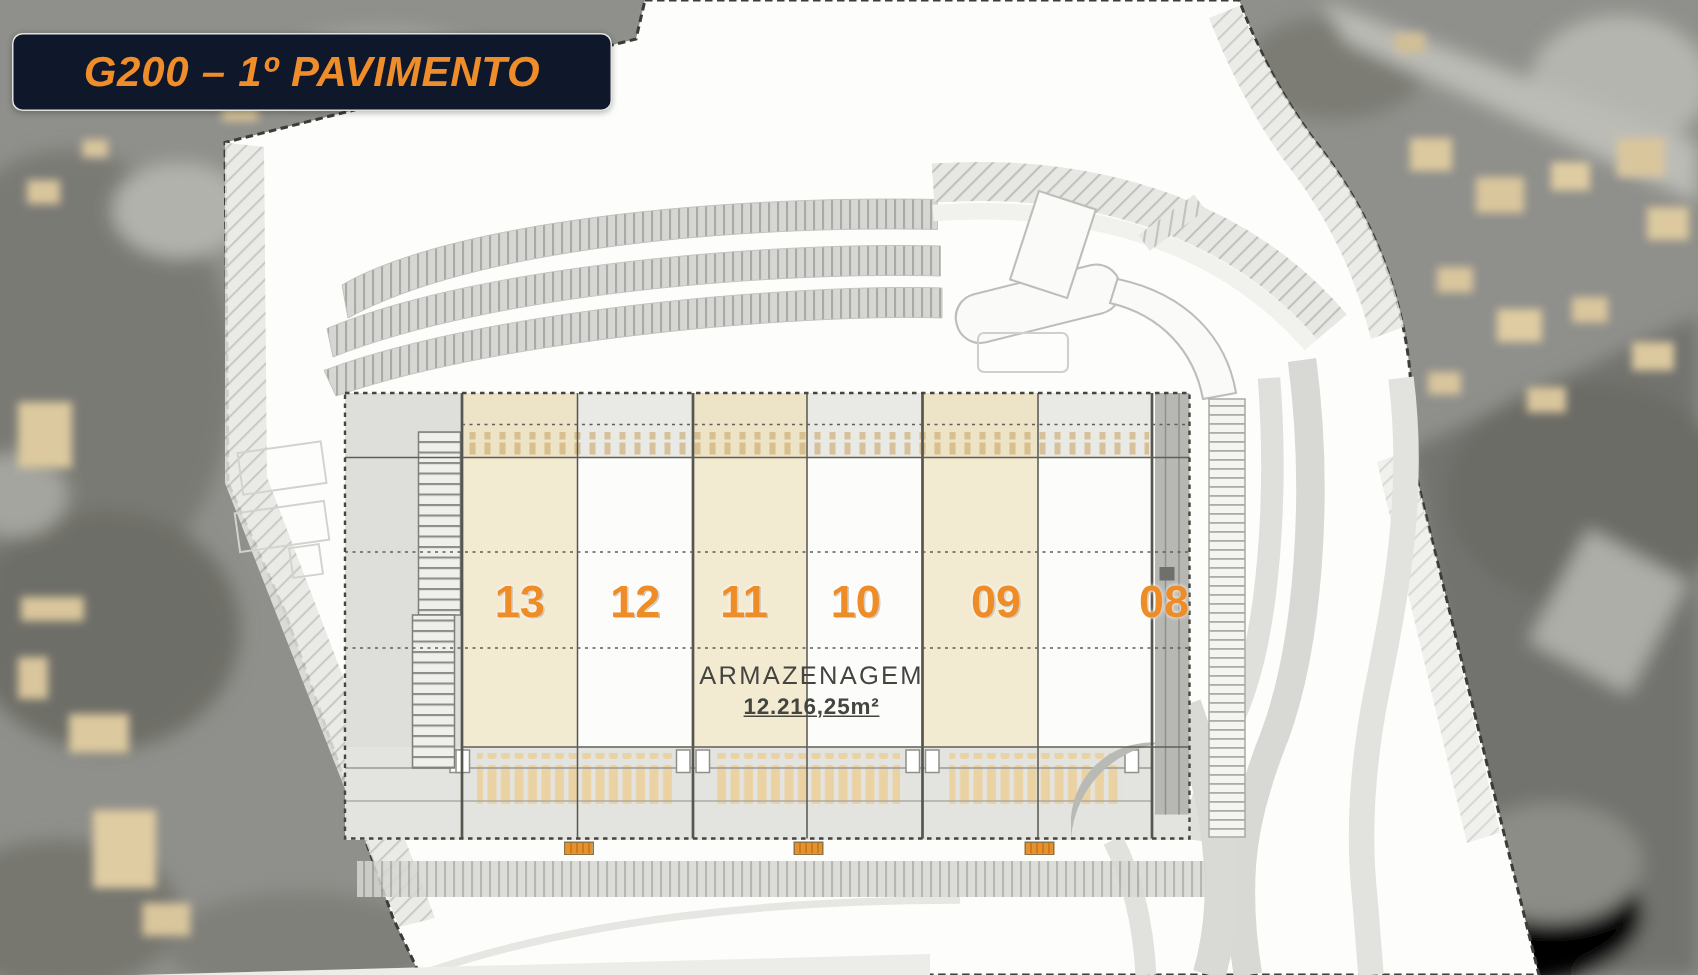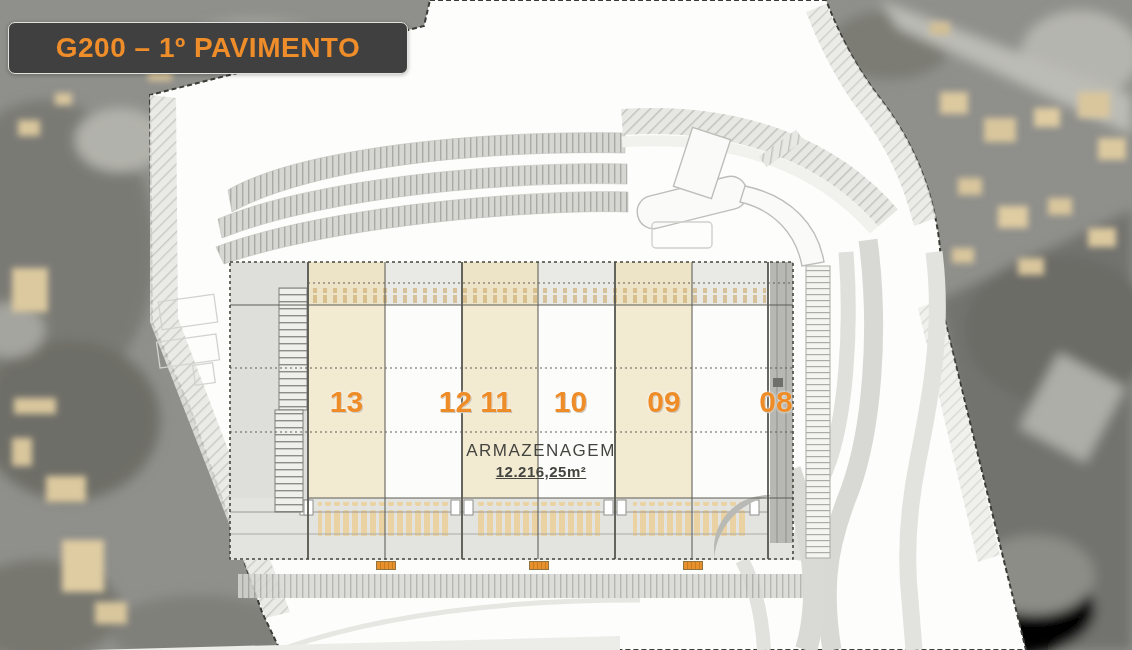--- a/index.html
+++ b/index.html
@@ -4,23 +4,23 @@
 <style>
   html,body{margin:0;padding:0;background:#222;}
   .stage{
     position:relative;width:1132px;height:650px;overflow:hidden;
     font-family:"Liberation Sans", sans-serif;background:#8F8F8B;
   }
   .stage svg{position:absolute;left:0;top:0;}
   .overlay{position:absolute;left:0;top:0;width:100%;height:100%;}
   .title-box{
     position:absolute;left:8px;top:22px;width:398px;height:50px;
-    background:#404040;border:1px solid #e2e2de;border-radius:7px;
+    background:#0f172a;border:1px solid #e2e2de;border-radius:7px;
     box-shadow:0 1px 4px rgba(0,0,0,.28);
-    display:flex;align-items:center;justify-content:center;
+    display:flex;align-items:center;justify-content:center;font-style:italic;
   }
   .title-text{
     font-size:28px;font-weight:800;letter-spacing:.5px;color:#EF8D2A;
     white-space:nowrap;
   }
   .module-label{
     position:absolute;top:384px;height:36px;line-height:36px;
     text-align:center;font-size:30px;font-weight:800;color:#EE8C28;
     text-shadow:0 0 3px #ffffff,1px 1px 0 #b9b2a4;
   }
@@ -238,21 +238,21 @@
     </g>
   </svg>
 
   <div class="overlay">
 
     <div class="title-box">
       <span class="title-text">G200 – 1º PAVIMENTO</span>
     </div>
 
     <div class="module-label" style="left:308px;width:77px;">13</div>
-    <div class="module-label" style="left:385px;width:77px;margin-left:32px;">12</div>
+    <div class="module-label" style="left:385px;width:77px;">12</div>
     <div class="module-label" style="left:458px;width:76px;">11</div>
     <div class="module-label" style="left:538px;width:65px;">10</div>
     <div class="module-label" style="left:615px;width:98px;">09</div>
     <div class="module-label" style="left:692px;width:76px;padding-left:46px;">08</div>
 
     <div class="area-block">
       <div class="area-label">ARMAZENAGEM</div>
       <div class="area-value">12.216,25m²</div>
     </div>
 

